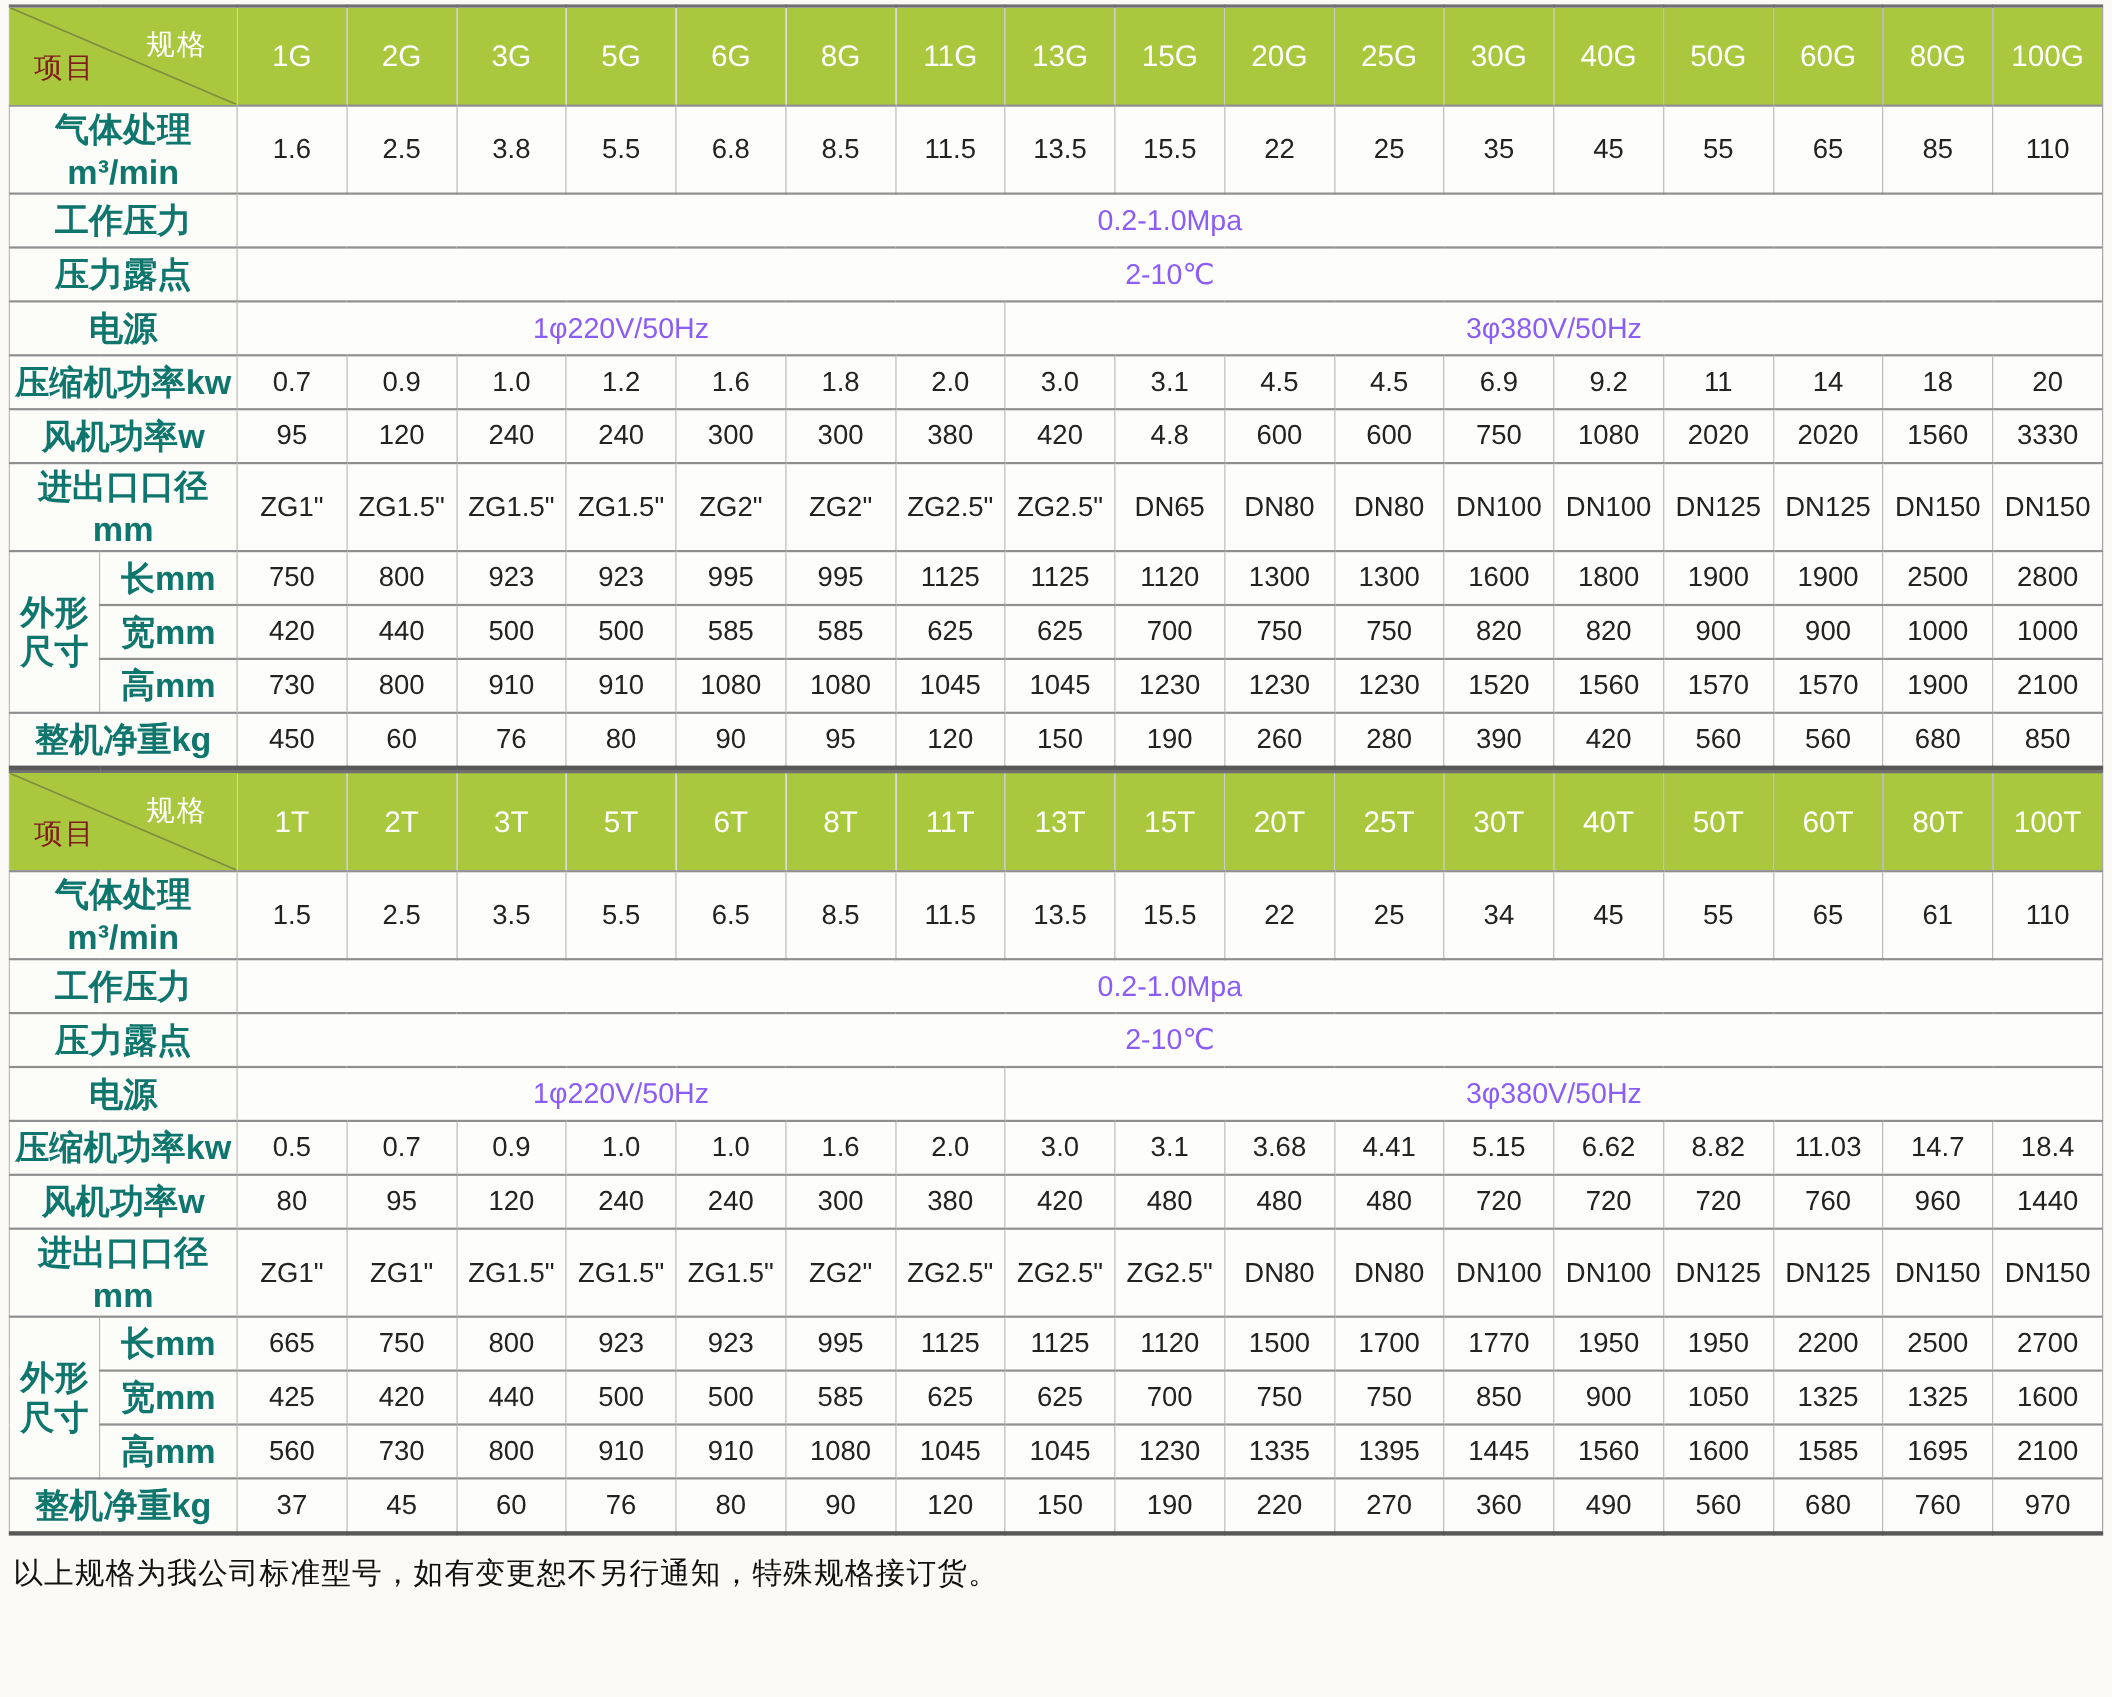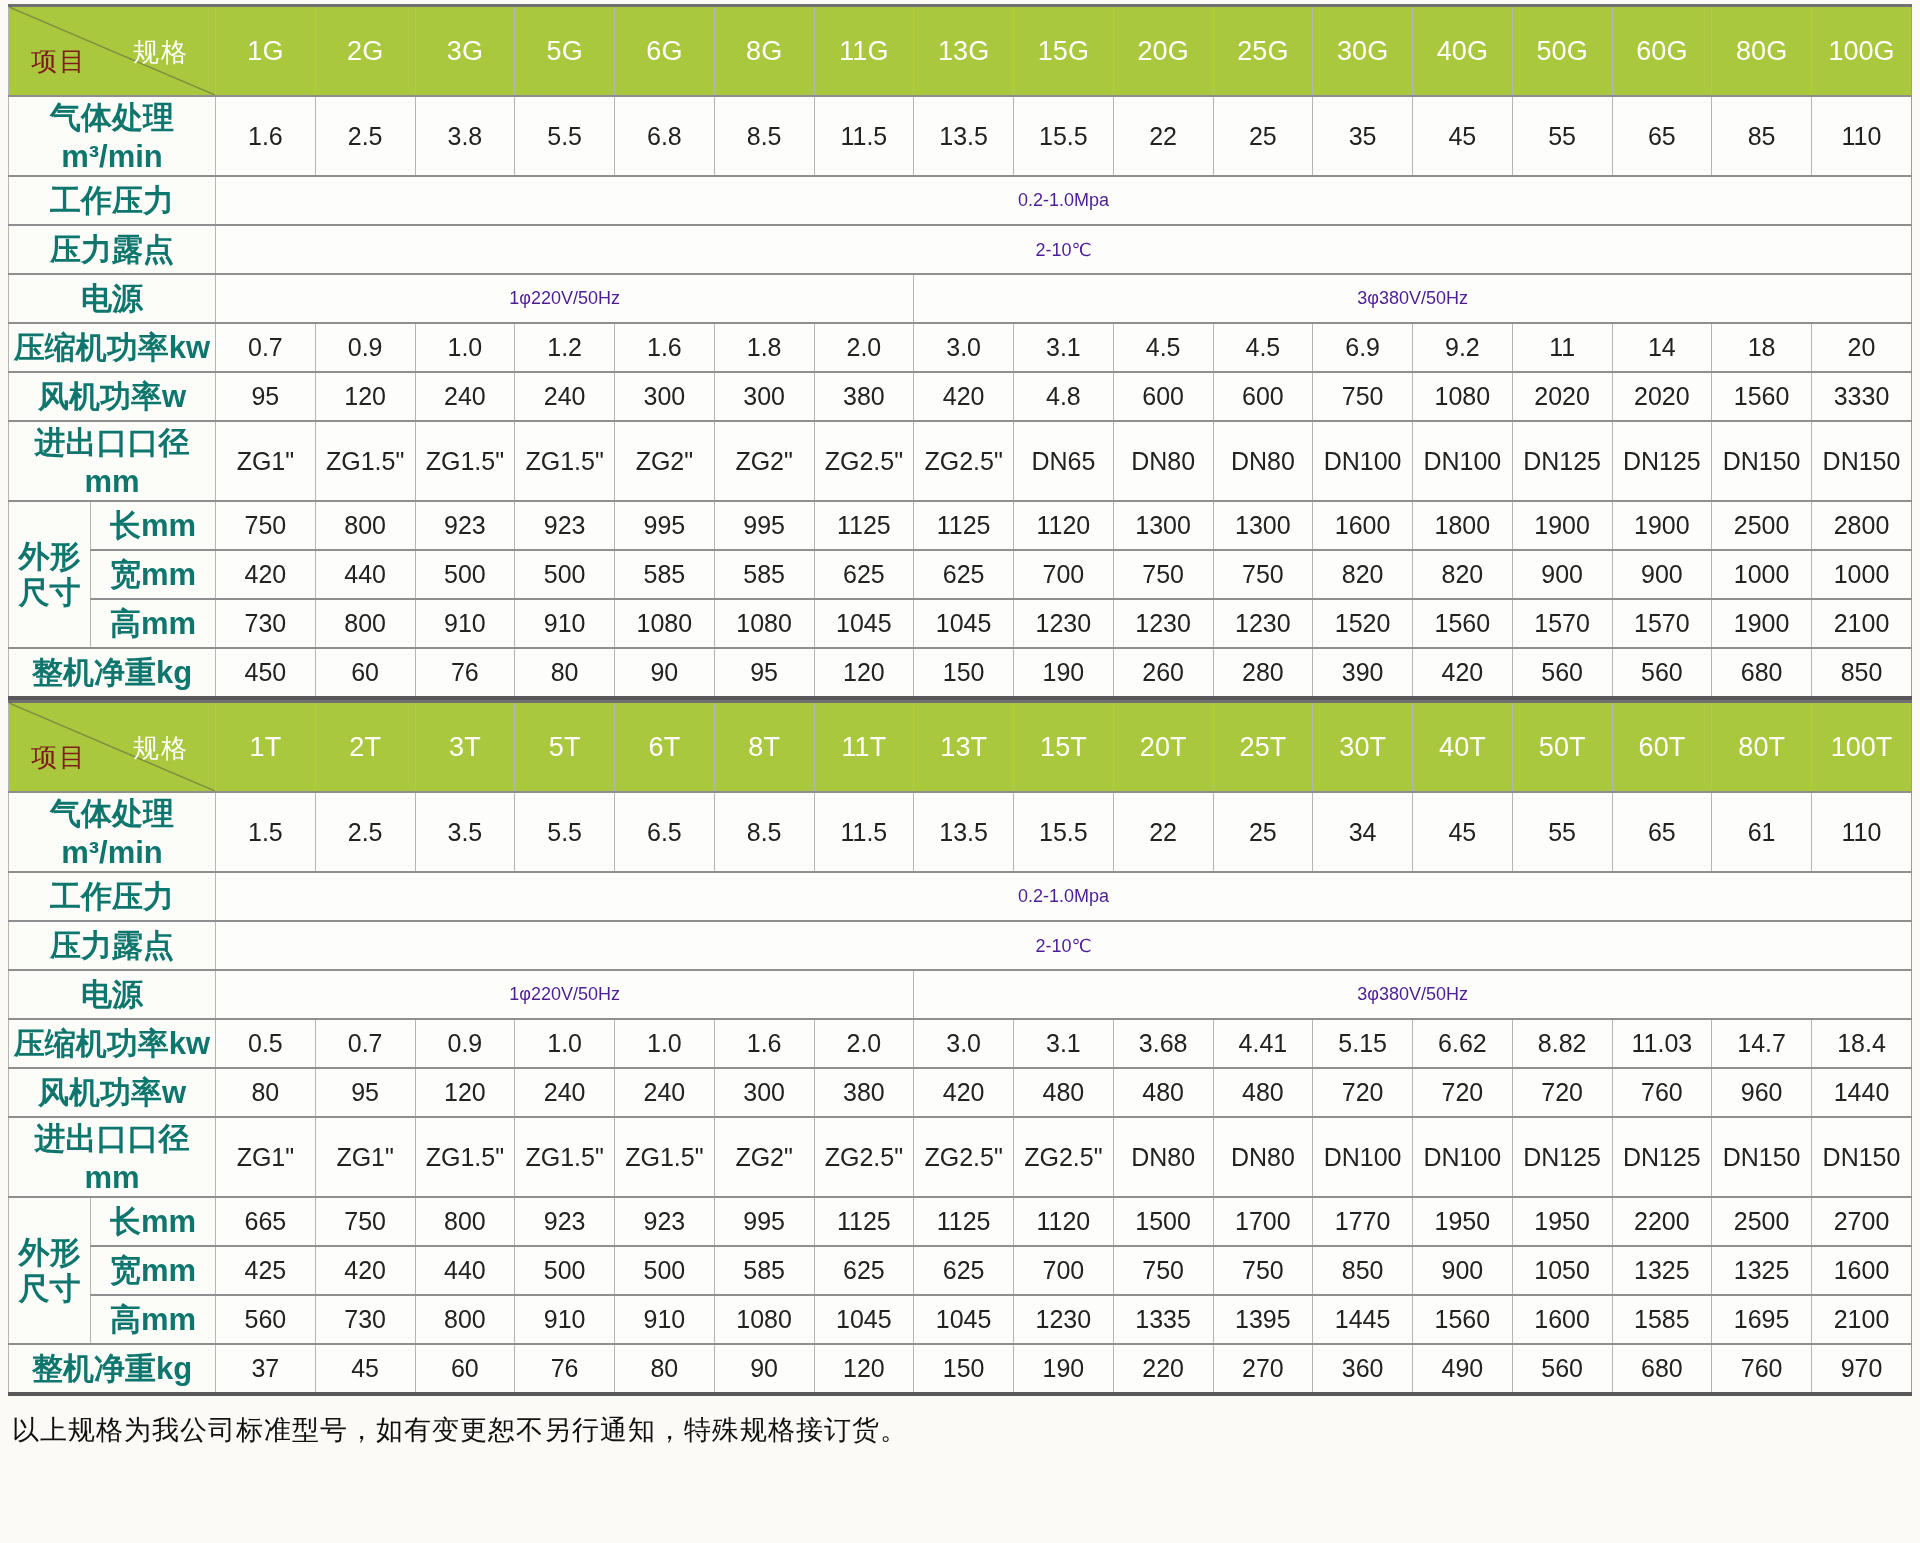--- a/index.html
+++ b/index.html
@@ -48,26 +48,26 @@
   }
   .spec tbody td{height:47px;}
   .spec td.rowlabel,.spec td.sublabel,.spec td.group{
     font-size:31px;
     font-weight:bold;
     color:#0f766e;
     background:#fcfcf9;
   }
   .spec td.group{padding:0 1px;line-height:1.15;}
   .spec td.value{font-size:25px;color:#222;}
-  .spec td.merged{font-size:18px;color:#4c1d95;}
+  .spec td.merged{font-size:26px;color:#8b5cf6;}
   th.corner{position:relative;padding:0;}
   th.corner svg{position:absolute;left:0;top:0;width:100%;height:100%;display:block;}
   th.corner .c-tr{
     position:absolute;top:16px;right:26px;
-    font-size:26px;color:#fff;letter-spacing:2px;margin-top:12px;
+    font-size:26px;color:#fff;letter-spacing:2px;
   }
   th.corner .c-bl{
     position:absolute;bottom:16px;left:22px;
     font-size:26px;color:#7f1d1d;letter-spacing:2px;
   }
   .footer-note{
     font-size:27px;
     color:#111;
     margin:16px 0 0 4px;
     letter-spacing:1px;

